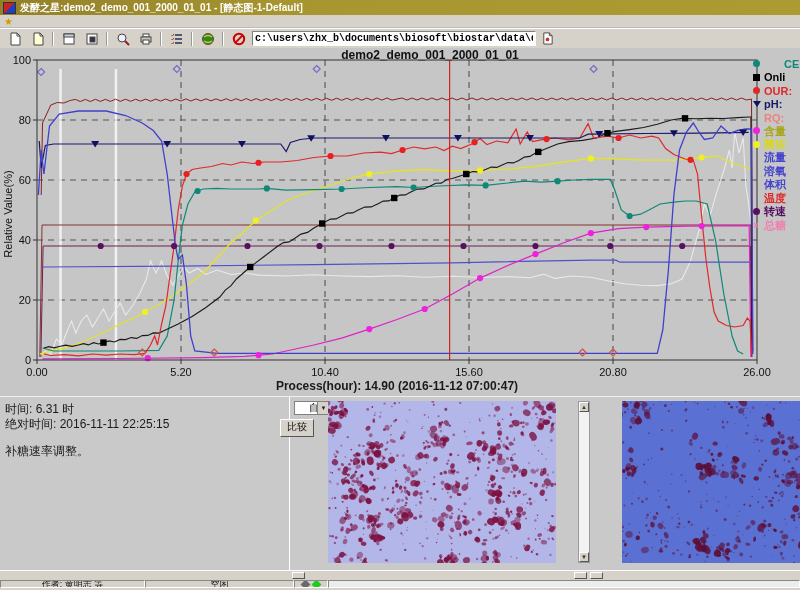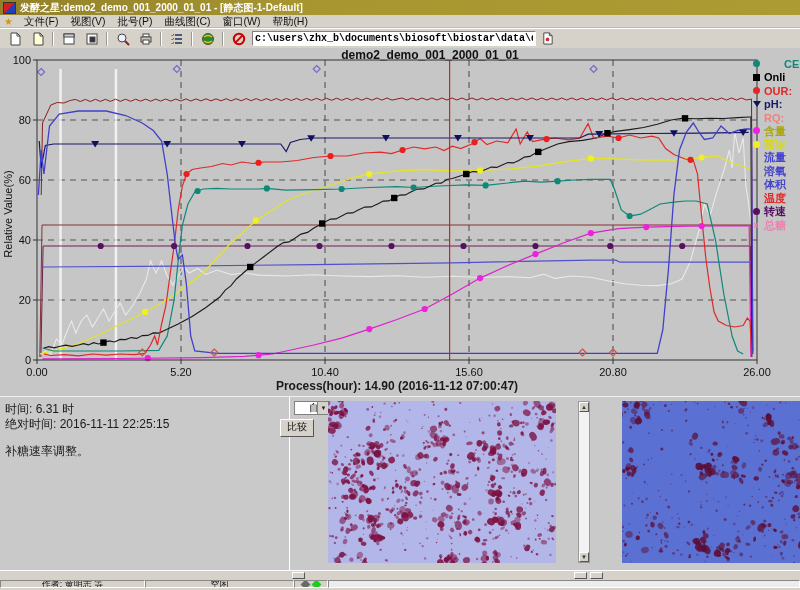--- a/index.html
+++ b/index.html
@@ -67,21 +67,20 @@
 </head>
 <body>
 
 <div id="titlebar" class="abs">
   <span class="appicon"></span>
   <span class="ttl">发酵之星:demo2_demo_001_2000_01_01 - [静态图-1-Default]</span>
 </div>
 
 <div id="menubar" class="abs">
   <span class="star">★</span>
-  <span id="menu-items"><span class="mi">文件(F)</span><span class="mi">视图(V)</span><span class="mi">批号(P)</span><span class="mi">曲线图(C)</span><span class="mi">窗口(W)</span><span class="mi">帮助(H)</span></span>
 </div>
 
 <div id="toolbar" class="abs">
   <span id="tool-icons" style="display:flex;align-items:center">
       <span class="tbtn">
         <svg width="14" height="14" viewBox="0 0 14 14">
           <path d="M3 1h6l3 3v9H3z" fill="#fff" stroke="#444"></path>
           <path d="M9 1v3h3" fill="none" stroke="#444"></path>
         </svg>
       </span>

